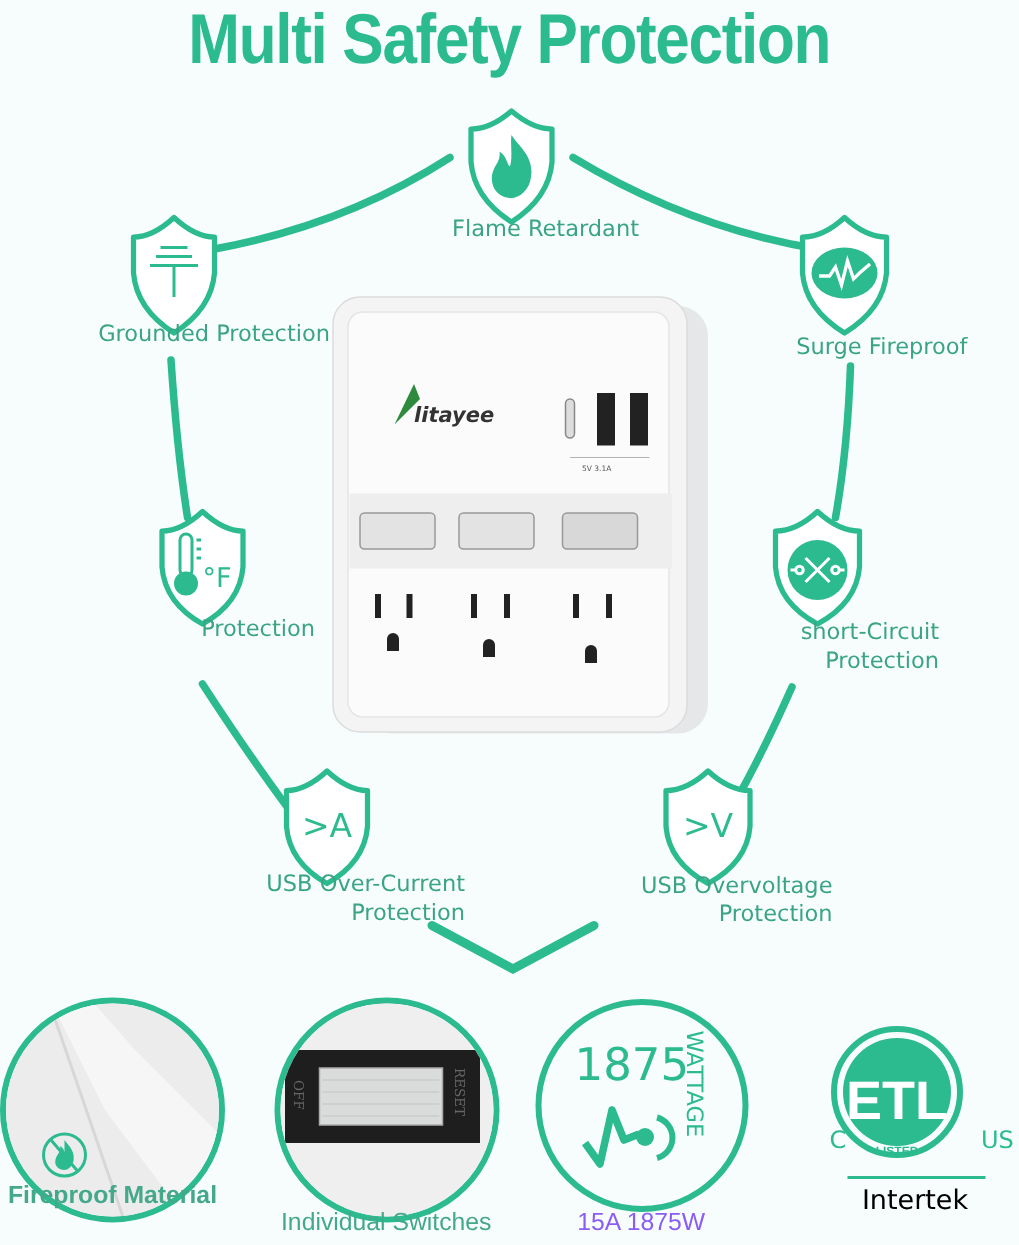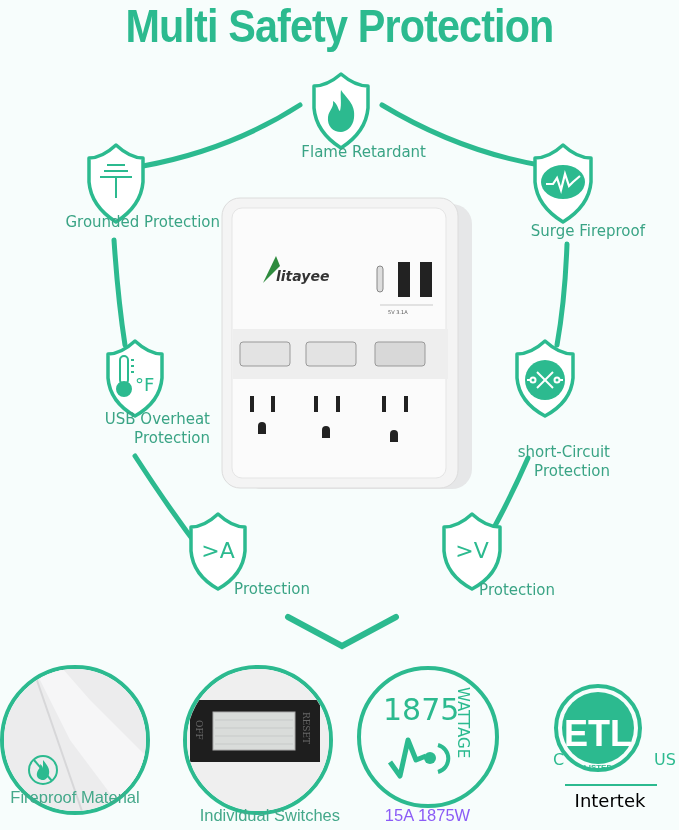--- a/index.html
+++ b/index.html
@@ -143,31 +143,32 @@
   <text x="598" y="770" text-anchor="middle" fill="#2cba8f" font-family="Liberation Sans, sans-serif" font-weight="bold" font-size="8">LISTED</text>
   <text x="553" y="765" fill="#2cba8f" font-family="DejaVu Sans, sans-serif" font-size="16">C</text>
   <text x="654" y="765" fill="#2cba8f" font-family="DejaVu Sans, sans-serif" font-size="16">US</text>
   <line x1="565" y1="785" x2="657" y2="785" stroke="#2cba8f" stroke-width="2"></line>
 </svg>
 
 <div class="lbl" style="left:256px; top:143px; width:170px;">Flame Retardant</div>
 <div class="lbl" style="left:10px; top:213px; width:210px;">Grounded Protection</div>
 <div class="lbl" style="left:495px; top:222px; width:150px;">Surge Fireproof</div>
 <div class="lbl" style="left:60px; top:410px; width:150px;">
-  <div>USB Overheat</div>
-    <div>Protection</div>
-</div>
-<div class="lbl" style="left:470px; top:412px; width:140px;margin-top:31px;">
+    <div>Protection</div>
+</div>
+<div class="lbl" style="left:486px; top:412px; width:140px;">
   <div>short-Circuit</div>
     <div>Protection</div>
 </div>
 <div class="lbl" style="left:130px; top:580px; width:180px;">
+  <div>USB Over-Current</div>
     <div>Protection</div>
 </div>
 <div class="lbl" style="left:395px; top:581px; width:160px;">
+  <div>USB Overvoltage</div>
     <div>Protection</div>
 </div>
 
 <svg class="device" width="260" height="300" viewBox="0 0 260 300">
   <rect x="24" y="8" width="230" height="285" rx="20" fill="#e6e7e8"></rect>
   <rect x="4" y="2" width="236" height="290" rx="18" fill="#f4f4f4" stroke="#dcdcdc"></rect>
   <rect x="14" y="12" width="214" height="270" rx="10" fill="#fbfbfb" stroke="#e5e5e5"></rect>
   <path d="M45 87 L58 60 L62 70 Z" fill="#2e8b3e"></path>
   <text x="58" y="85" fill="#333" font-family="DejaVu Sans, sans-serif" font-style="italic" font-weight="bold" font-size="14">litayee</text>
   <rect x="159" y="70" width="6" height="26" rx="3" fill="#ddd" stroke="#888"></rect>
@@ -187,16 +188,16 @@
     <rect x="96" y="200" width="4" height="16"></rect>
       <rect x="118" y="200" width="4" height="16"></rect>
     <rect x="164" y="200" width="4" height="16"></rect>
       <rect x="186" y="200" width="4" height="16"></rect>
     <path d="M40 238 L40 230 A4 4 0 0 1 48 230 L48 238 Z"></path>
     <path d="M104 242 L104 234 A4 4 0 0 1 112 234 L112 242 Z"></path>
     <path d="M172 246 L172 238 A4 4 0 0 1 180 238 L180 246 Z"></path>
   </g>
 </svg>
 
-<div class="bottom-lbl" style="left:0px; top:788px; width:150px;">Fireproof Material</div>
-<div class="bottom-lbl" style="left:175px; top:806px; width:165px;text-align:right;">Individual Switches</div>
+<div class="bottom-lbl" style="left:0px; top:788px; width:150px;font-weight:bold;">Fireproof Material</div>
+<div class="bottom-lbl" style="left:175px; top:806px; width:165px;">Individual Switches</div>
 <div class="bottom-lbl" style="left:370px; top:806px; width:115px; color:#8b5cf6;">15A 1875W</div>
 <div class="bottom-lbl" style="left:560px; top:790px; width:100px; font-family:'DejaVu Sans',sans-serif; font-size:18px; color:#000000;">Intertek</div>
 
 </body></html>

